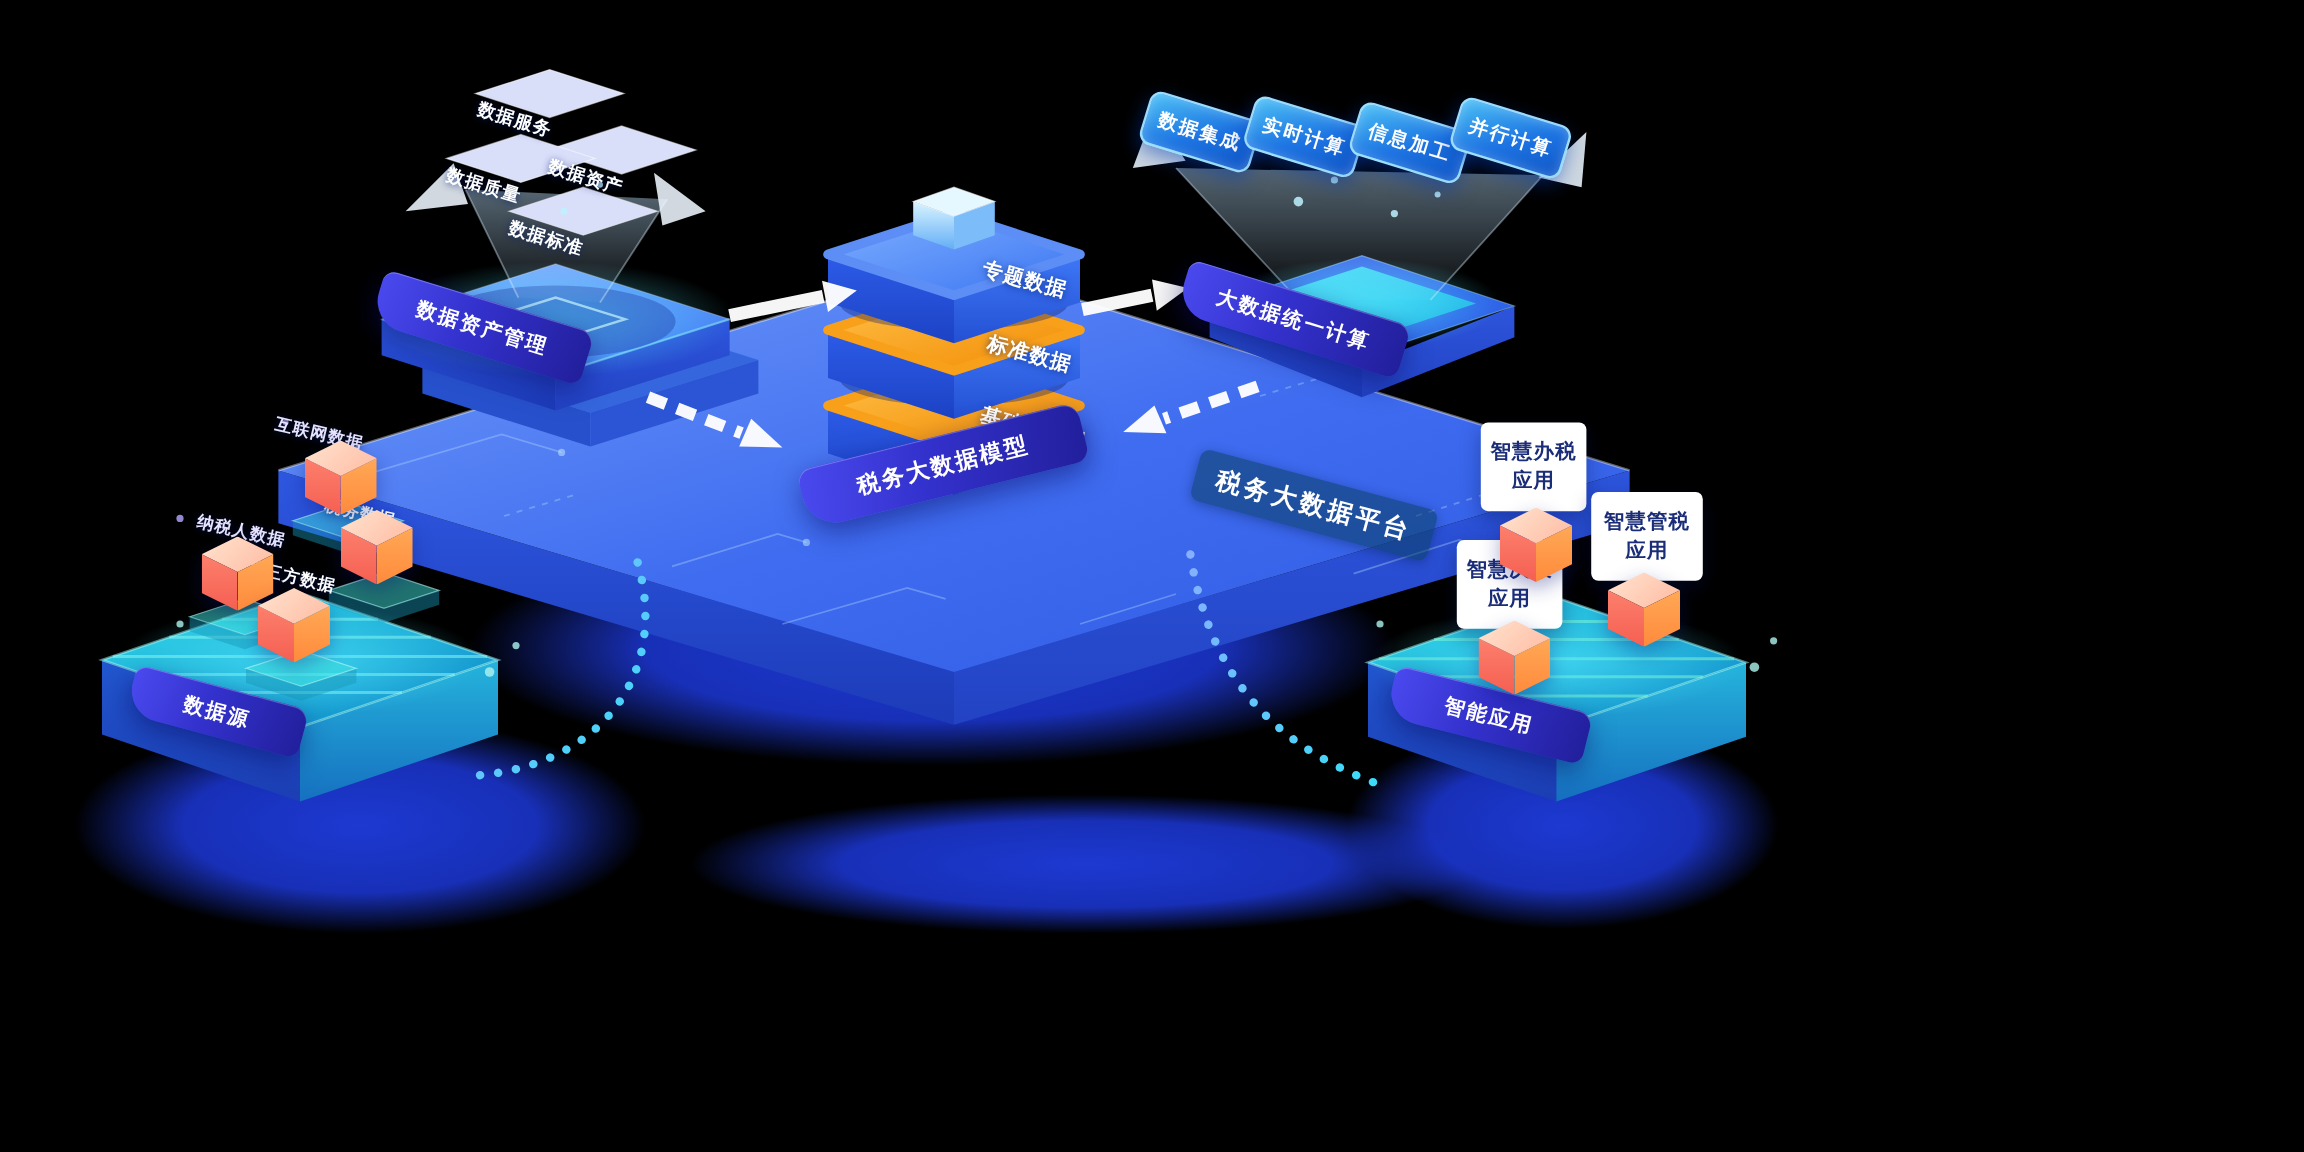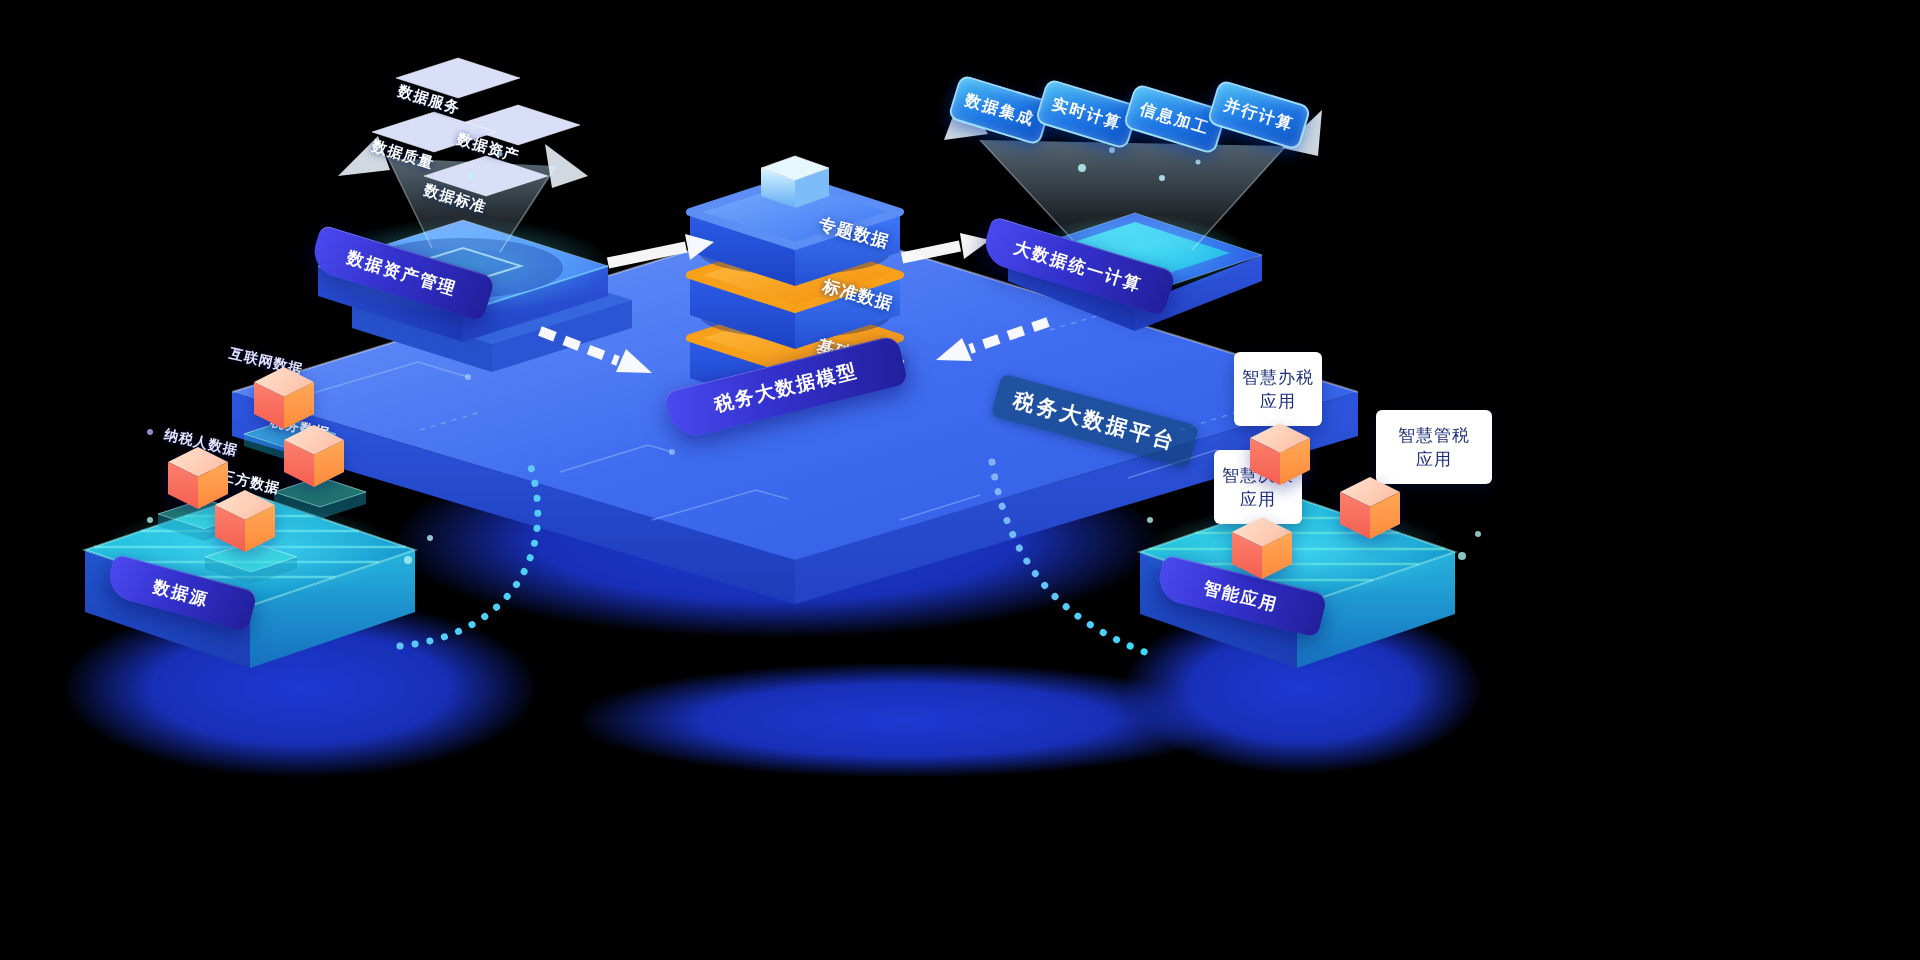--- a/index.html
+++ b/index.html
@@ -27,21 +27,21 @@
           box-shadow:0 2px 10px rgba(0,20,60,.35); }
 
   .chipEl { position:absolute; display:flex; align-items:center; justify-content:center;
             width:96px; height:46px; color:#fff; font-weight:700; font-size:16px; letter-spacing:2px;
             white-space:nowrap; border-radius:10px;
             background:linear-gradient(150deg,#4cc0f6 0%,#1d74e2 55%,#0f55c6 100%);
             border:2px solid rgba(160,224,255,.95);
             box-shadow:0 6px 16px rgba(0,60,180,.5), inset 0 0 10px rgba(255,255,255,.25);
             transform:translate(-50%,-50%) rotate(17deg); }
 
-  .card { position:absolute; background:#ffffff; border-radius:6px; color:#1b2d78; font-weight:400;
+  .card { position:absolute; background:#ffffff; border-radius:6px; color:#1b2d78; font-weight:700;
           font-size:17px; letter-spacing:1px; text-align:center; display:flex; flex-direction:column;
           justify-content:center; gap:2px; box-shadow:0 6px 16px rgba(0,20,80,.35); line-height:1.3; }
 
   .cube { position:absolute; width:60px; height:62px; filter:drop-shadow(0 6px 8px rgba(10,20,120,.35)); }
   .cube i { position:absolute; left:0; top:0; width:100%; height:100%; display:block; }
   .cube .t { clip-path:polygon(50% 0%,100% 24%,50% 48%,0% 24%); background:linear-gradient(135deg,#ffe4cf,#ffab92); }
   .cube .l { clip-path:polygon(0% 24%,50% 48%,50% 100%,0% 76%); background:linear-gradient(180deg,#ff8a74,#f55f52); }
   .cube .r { clip-path:polygon(50% 48%,100% 24%,100% 76%,50% 100%); background:linear-gradient(180deg,#ffb25e,#ff8a3c); }
 </style>
 </head>
@@ -335,21 +335,21 @@
   <span class="lbl dim" style="left:266px;top:362px;font-size:14px;--r:13deg">互联网数据</span>
   <span class="lbl" style="left:300px;top:428px;font-size:14px;--r:13deg">税务数据</span>
   <span class="lbl dim" style="left:201px;top:443px;font-size:14px;--r: 13deg">纳税人数据</span>
   <span class="lbl" style="left:243px;top:481px;font-size:14px;--r:13deg">第三方数据</span>
   <div class="ribbon" style="left:181px;top:593px;width:148px;height:42px;font-size:17px;--r:15deg">数据源</div>
 
   <div class="card" style="left:1234px;top:352px;width:88px;height:74px">
     <span>智慧办税</span>
     <span>应用</span>
   </div>
-  <div class="card" style="left:1376px;top:410px;width:116px;height:74px">
+  <div class="card" style="left:1326px;top:410px;width:93px;height:74px">
     <span>智慧管税</span>
     <span>应用</span>
   </div>
   <div class="card" style="left:1214px;top:450px;width:88px;height:74px">
     <span>智慧决策</span>
     <span>应用</span>
   </div>
   <div class="ribbon" style="left:1241px;top:596px;width:168px;height:44px;font-size:17px;--r:14deg">智能应用</div>
 
   <div class="cube" style="left:254px;top:367px">

